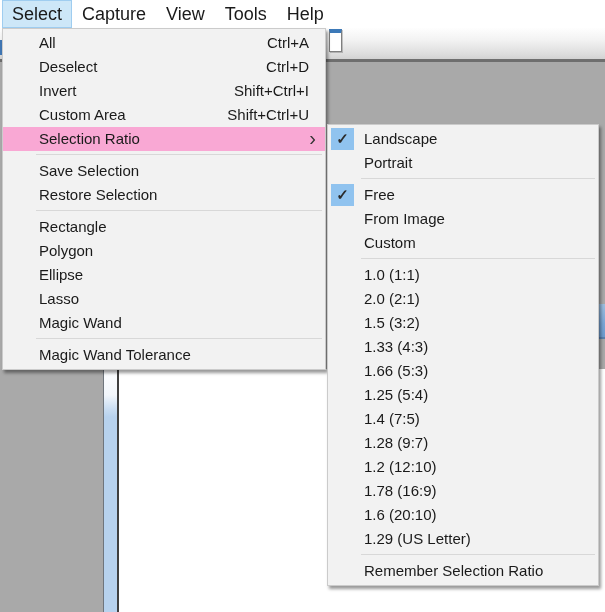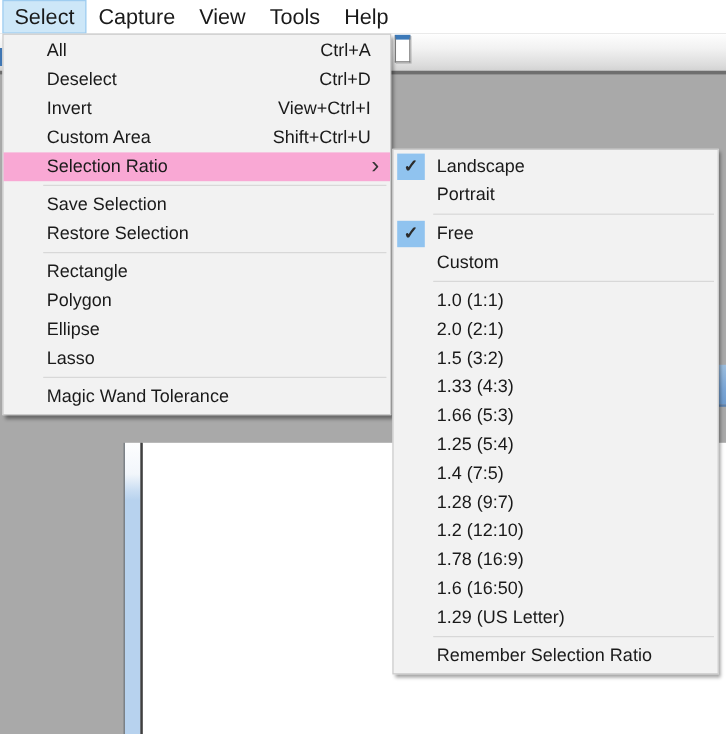--- a/index.html
+++ b/index.html
@@ -86,21 +86,21 @@
         <span class="shortcut">Ctrl+A</span>
 
       </div>
       <div class="menu-row">
         <span class="label">Deselect</span>
         <span class="shortcut">Ctrl+D</span>
 
       </div>
       <div class="menu-row">
         <span class="label">Invert</span>
-        <span class="shortcut">View+Ctrl+I</span>
+        <span class="shortcut">Shift+Ctrl+I</span>
 
       </div>
       <div class="menu-row">
         <span class="label">Custom Area</span>
         <span class="shortcut">Shift+Ctrl+U</span>
 
       </div>
       <div class="menu-row highlighted">
         <span class="label">Selection Ratio</span>
         <span class="shortcut"></span>
@@ -128,20 +128,25 @@
         <span class="shortcut"></span>
 
       </div>
       <div class="menu-row">
         <span class="label">Ellipse</span>
         <span class="shortcut"></span>
 
       </div>
       <div class="menu-row">
         <span class="label">Lasso</span>
+        <span class="shortcut"></span>
+
+      </div>
+      <div class="menu-row">
+        <span class="label">Magic Wand</span>
         <span class="shortcut"></span>
 
       </div>
       <div class="separator"></div>
       <div class="menu-row">
         <span class="label">Magic Wand Tolerance</span>
         <span class="shortcut"></span>
 
       </div>
     </div>
@@ -156,20 +161,24 @@
 
         <span class="label">Portrait</span>
       </div>
       <div class="separator"></div>
       <div class="menu-row">
         <span class="check-box">✓</span>
         <span class="label">Free</span>
       </div>
       <div class="menu-row">
 
+        <span class="label">From Image</span>
+      </div>
+      <div class="menu-row">
+
         <span class="label">Custom</span>
       </div>
       <div class="separator"></div>
       <div class="menu-row">
 
         <span class="label">1.0 (1:1)</span>
       </div>
       <div class="menu-row">
 
         <span class="label">2.0 (2:1)</span>
@@ -201,21 +210,21 @@
       <div class="menu-row">
 
         <span class="label">1.2 (12:10)</span>
       </div>
       <div class="menu-row">
 
         <span class="label">1.78 (16:9)</span>
       </div>
       <div class="menu-row">
 
-        <span class="label">1.6 (16:50)</span>
+        <span class="label">1.6 (20:10)</span>
       </div>
       <div class="menu-row">
 
         <span class="label">1.29 (US Letter)</span>
       </div>
       <div class="separator"></div>
       <div class="menu-row">
 
         <span class="label">Remember Selection Ratio</span>
       </div>

